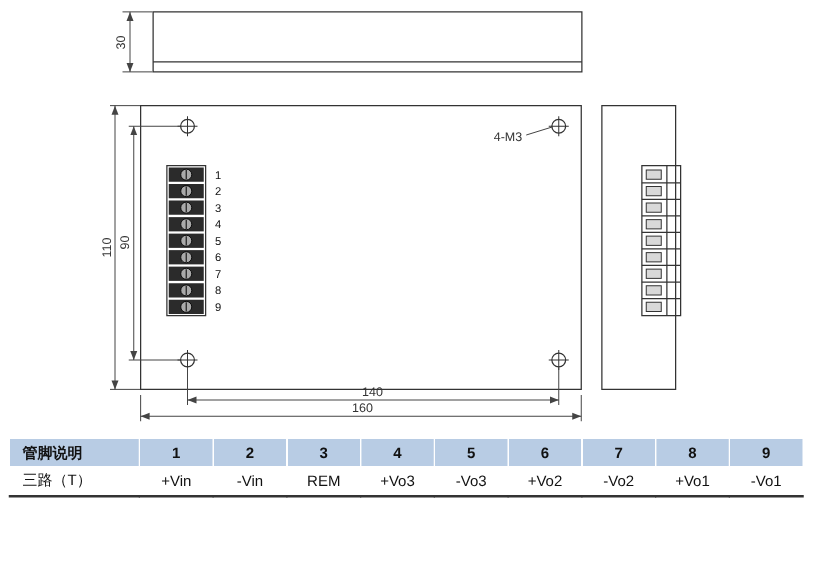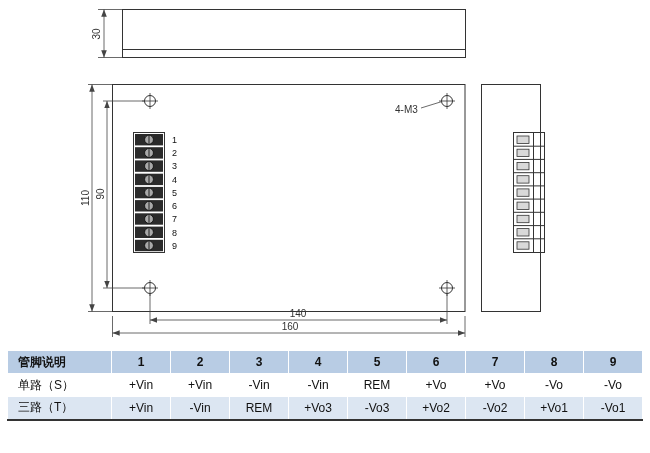--- a/index.html
+++ b/index.html
@@ -208,32 +208,20 @@
         <th>4</th>
         <th>5</th>
         <th>6</th>
         <th>7</th>
         <th>8</th>
         <th>9</th>
       </tr>
     </thead>
     <tbody>
       <tr>
-        <td class="lbl">单路（S）</td>
-        <td>+Vin</td>
-        <td>+Vin</td>
-        <td>-Vin</td>
-        <td>-Vin</td>
-        <td>REM</td>
-        <td>+Vo</td>
-        <td>+Vo</td>
-        <td>-Vo</td>
-        <td>-Vo</td>
-      </tr>
-      <tr>
         <td class="lbl">三路（T）</td>
         <td>+Vin</td>
         <td>-Vin</td>
         <td>REM</td>
         <td>+Vo3</td>
         <td>-Vo3</td>
         <td>+Vo2</td>
         <td>-Vo2</td>
         <td>+Vo1</td>
         <td>-Vo1</td>

